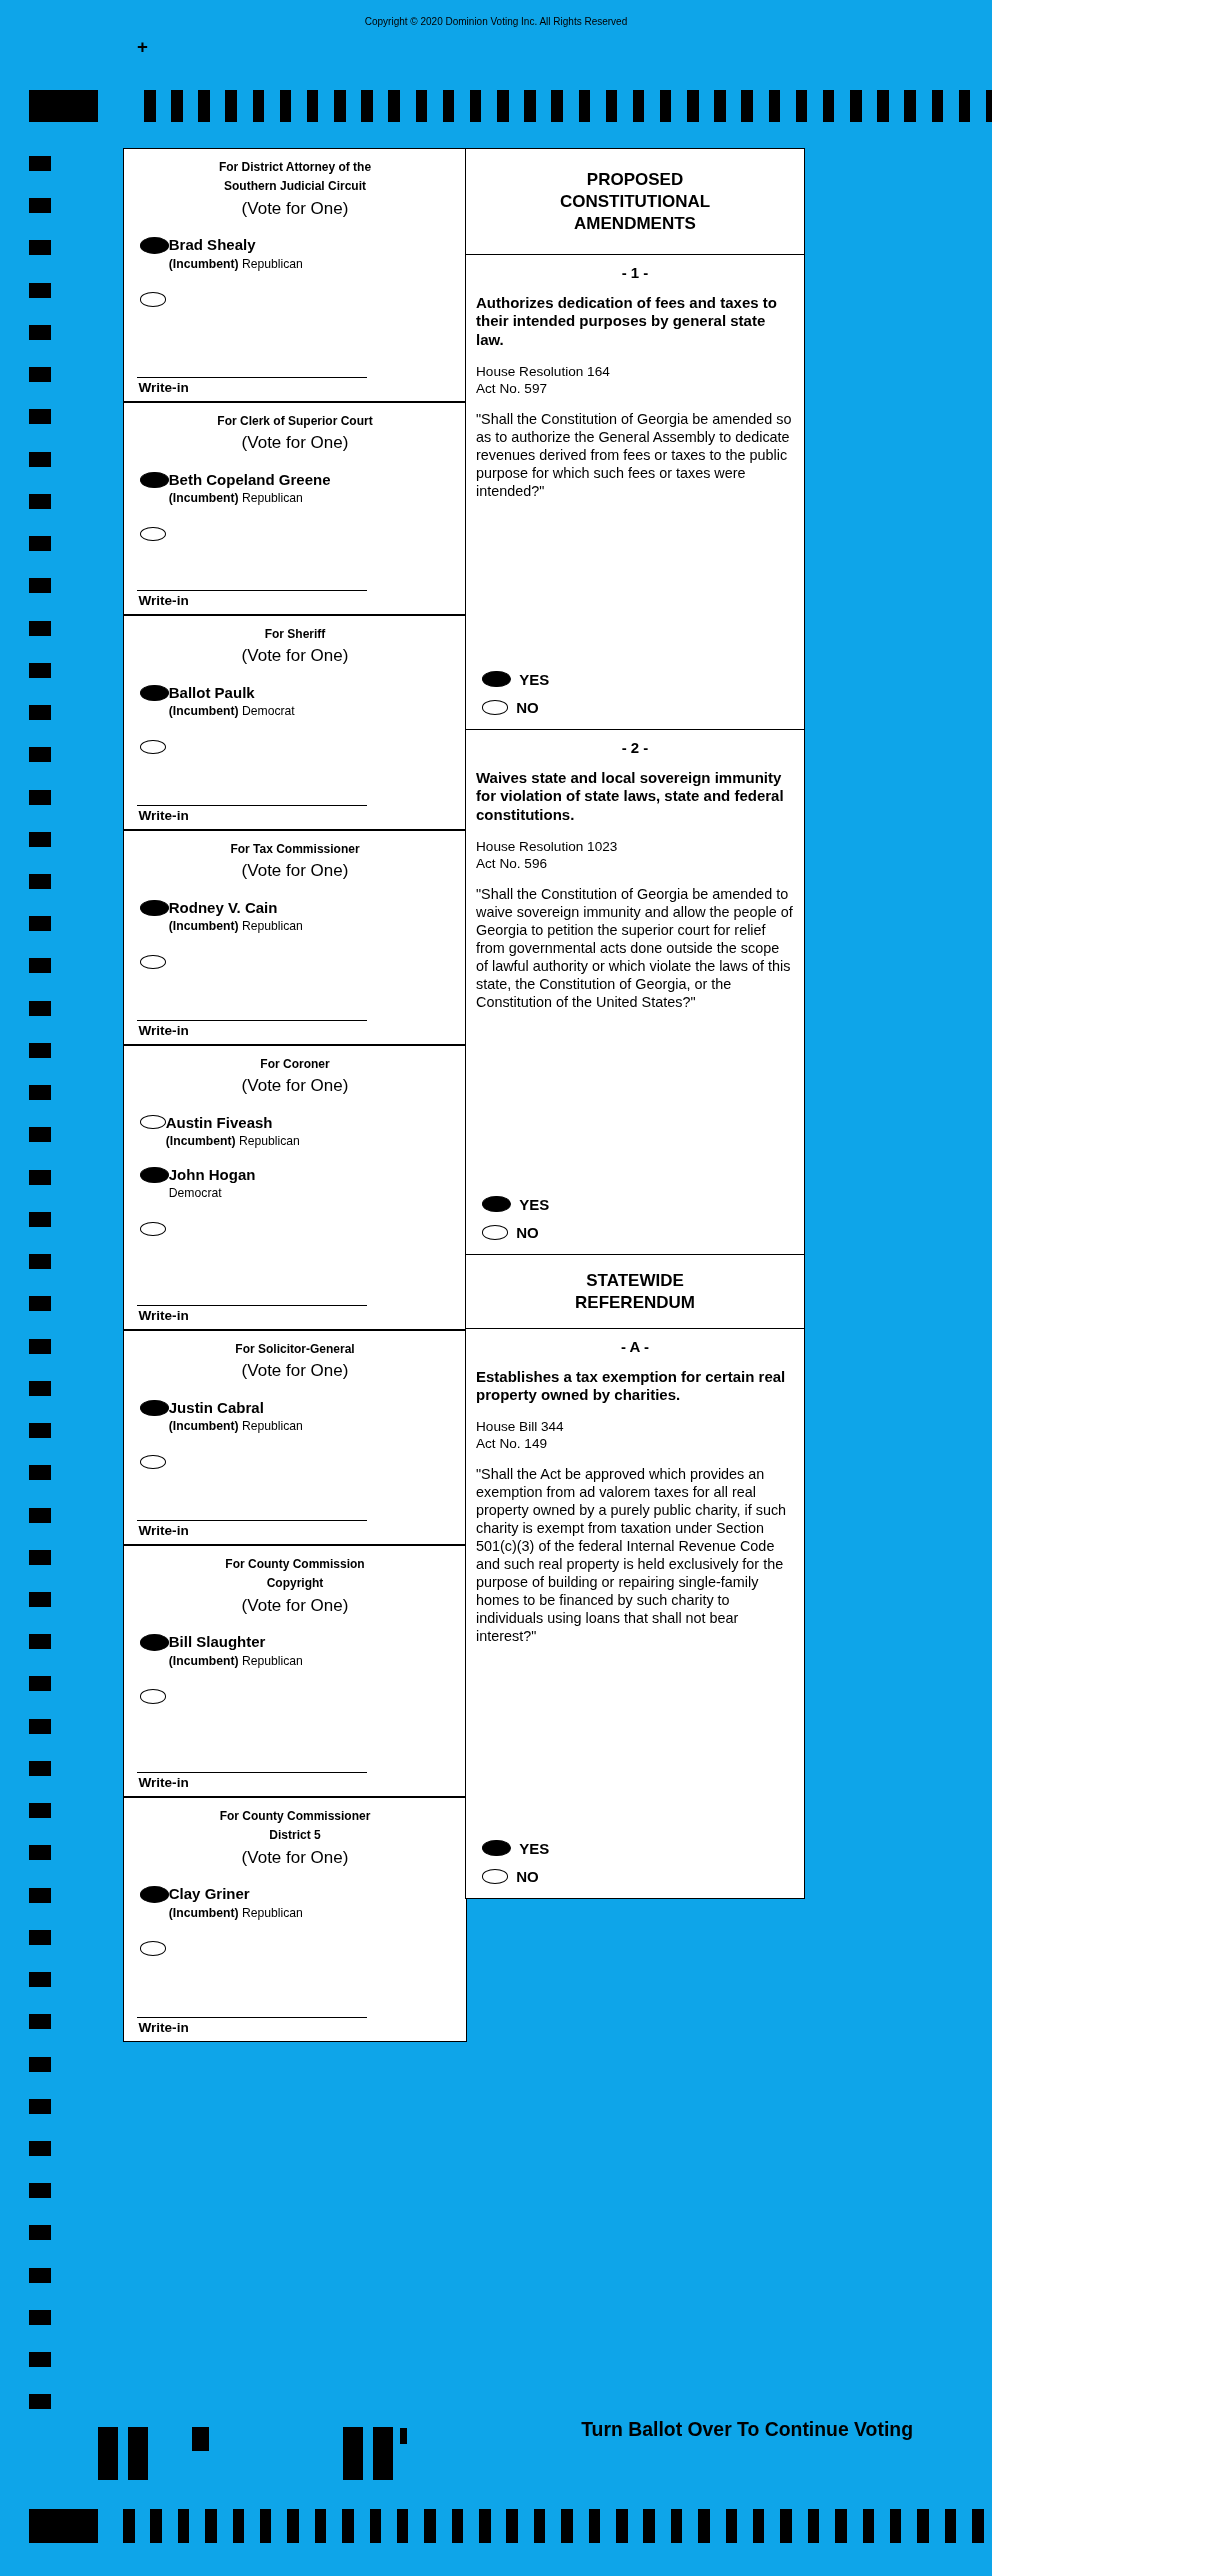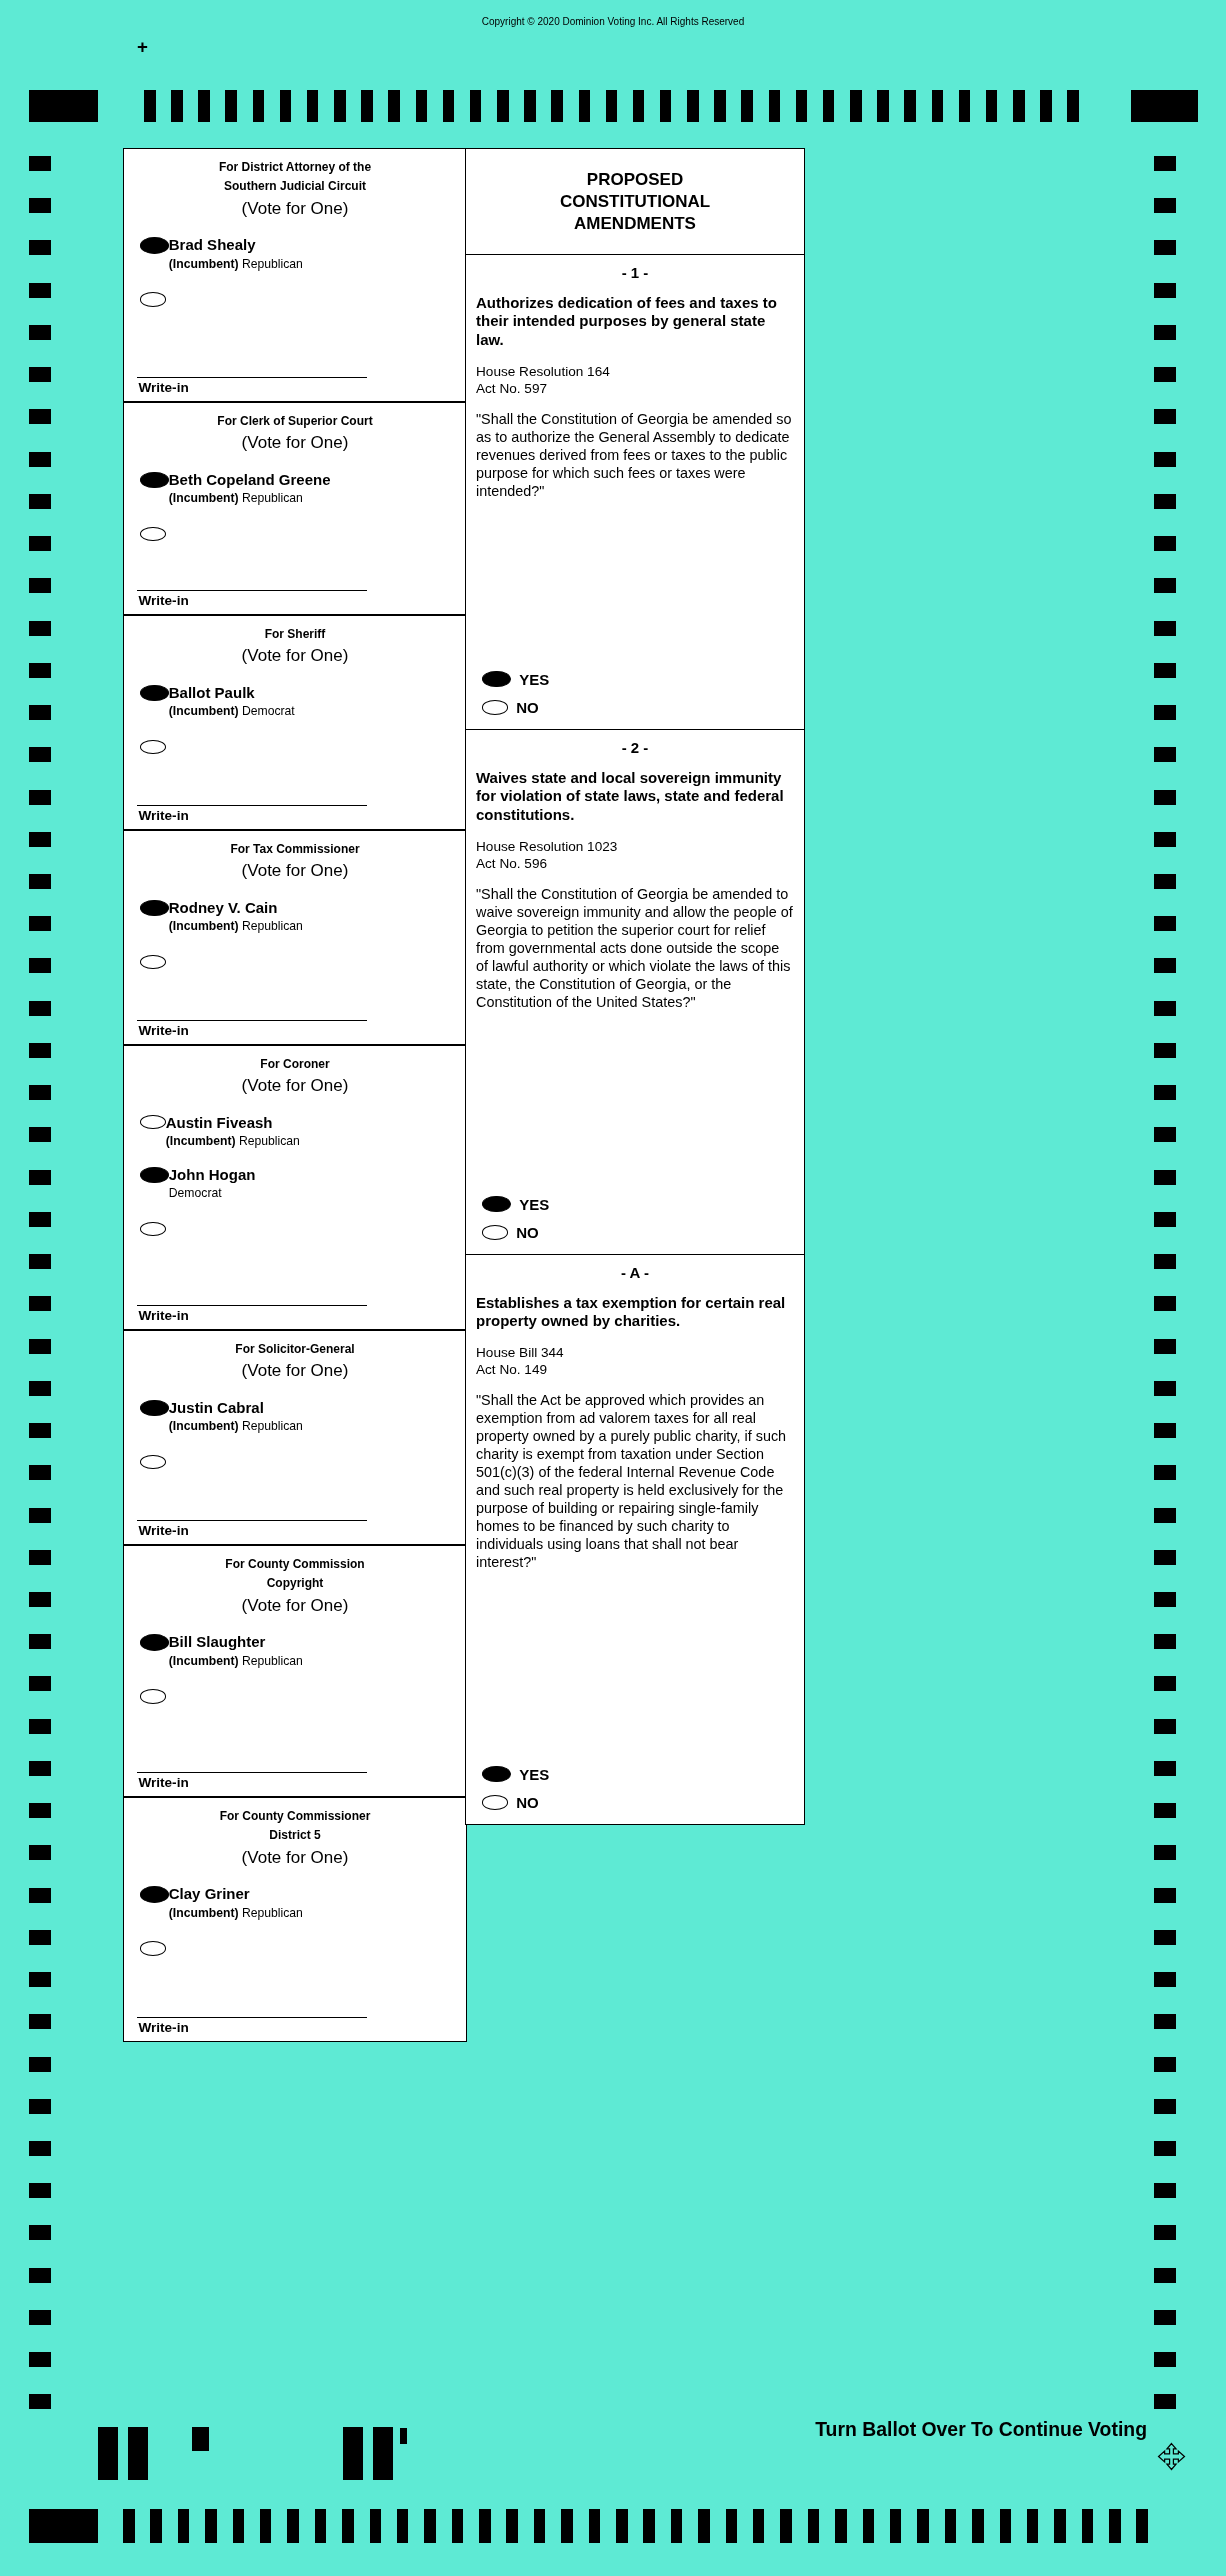--- a/index.html
+++ b/index.html
@@ -1,16 +1,16 @@
 <!DOCTYPE html>
 <html style="font-size:11.5px"><head>
 <meta charset="utf-8">
 <style>
   html,body{margin:0;padding:0;background:#fff;}
-  #page{position:relative;width:1226px;height:2576px;background:#5eead4;overflow:hidden;
+  #page{position:relative;width:992px;height:2576px;background:#0ea5e9;overflow:hidden;
         font-family:"Liberation Sans",sans-serif;color:#000;}
 
   
   .block{position:absolute;background:#000;}
   .timing-row{position:absolute;display:flex;justify-content:space-between;}
   #timing-top-bars{left:144px;top:90px;width:935px;height:32px;}
   #timing-bottom-bars{left:123px;top:2509px;width:1025px;height:34px;}
   .timing-row .tmark{width:11.5px;height:100%;background:#000;flex:none;}
   .timing-col{position:absolute;display:flex;flex-direction:column;justify-content:space-between;}
   #timing-left{left:29px;top:156px;width:21.5px;height:2254px;}
@@ -472,20 +472,24 @@
           <span class="bubble filled"></span>
           <span class="choice-label">YES</span>
         </div>
         <div class="choice">
           <span class="bubble"></span>
           <span class="choice-label">NO</span>
         </div>
       </div>
     </section>
 
+    <section class="m-header" style="height:74px;">
+      <span>STATEWIDE</span>
+      <span>REFERENDUM</span>
+    </section>
 
     <section class="measure last" style="height:569px;">
       <div class="m-number">- A -</div>
       <div class="m-summary">Establishes a tax exemption for certain real property owned by charities.</div>
       <div class="m-refs">
         <div>House Bill 344</div>
         <div>Act No. 149</div>
       </div>
       <div class="m-question">"Shall the Act be approved which provides an exemption from ad valorem taxes for all real property owned by a purely public charity, if such charity is exempt from taxation under Section 501(c)(3) of the federal Internal Revenue Code and such real property is held exclusively for the purpose of building or repairing single-family homes to be financed by such charity to individuals using loans that shall not bear interest?"</div>
       <div class="m-choices">

